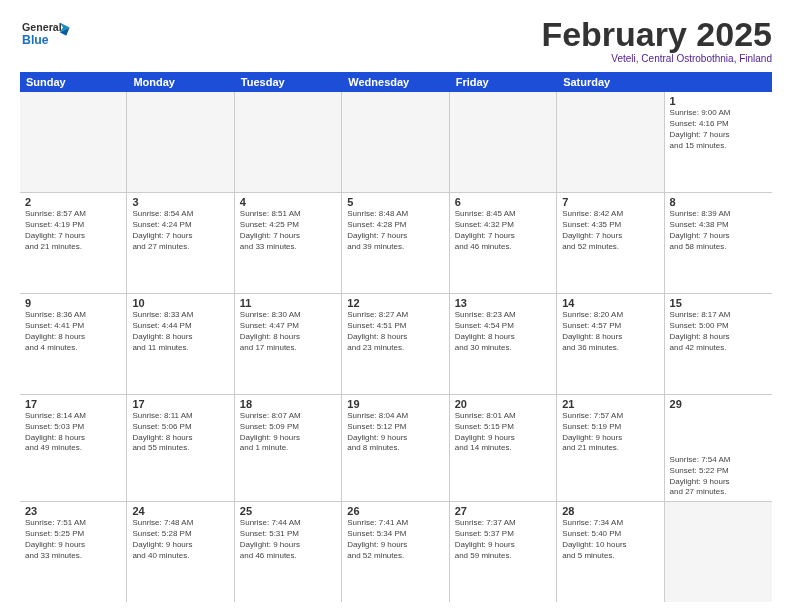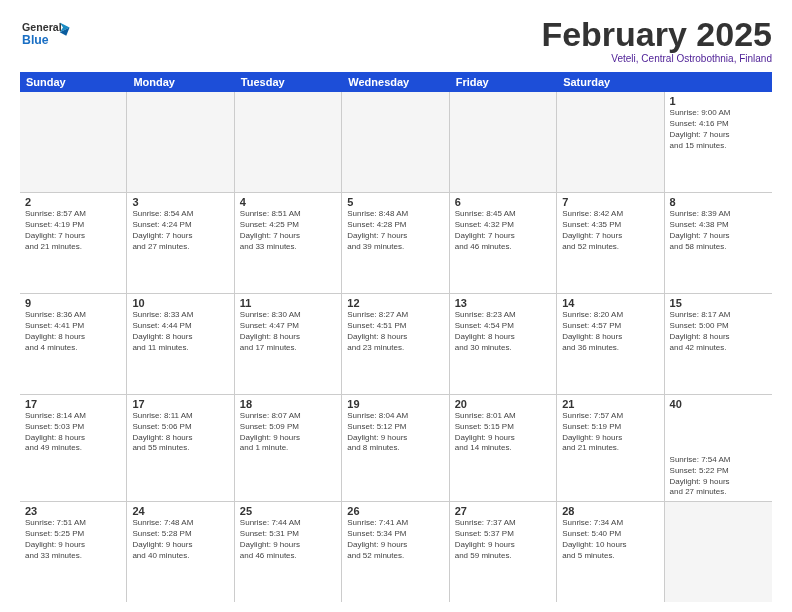--- a/index.html
+++ b/index.html
@@ -289,21 +289,21 @@
 and 14 minutes.</div>
           </div>
           <div class="cal-cell">
             <span class="day-num">21</span>
             <div class="day-info" style="white-space: pre-line;">Sunrise: 7:57 AM
 Sunset: 5:19 PM
 Daylight: 9 hours
 and 21 minutes.</div>
           </div>
           <div class="cal-cell">
-            <span class="day-num">40</span>
+            <span class="day-num">29</span>
             <div class="day-info" style="white-space: pre-line; margin-top: 45px;">Sunrise: 7:54 AM
 Sunset: 5:22 PM
 Daylight: 9 hours
 and 27 minutes.</div>
           </div>
         </div>
         <div class="cal-week">
           <div class="cal-cell">
             <span class="day-num">23</span>
             <div class="day-info" style="white-space: pre-line;">Sunrise: 7:51 AM

